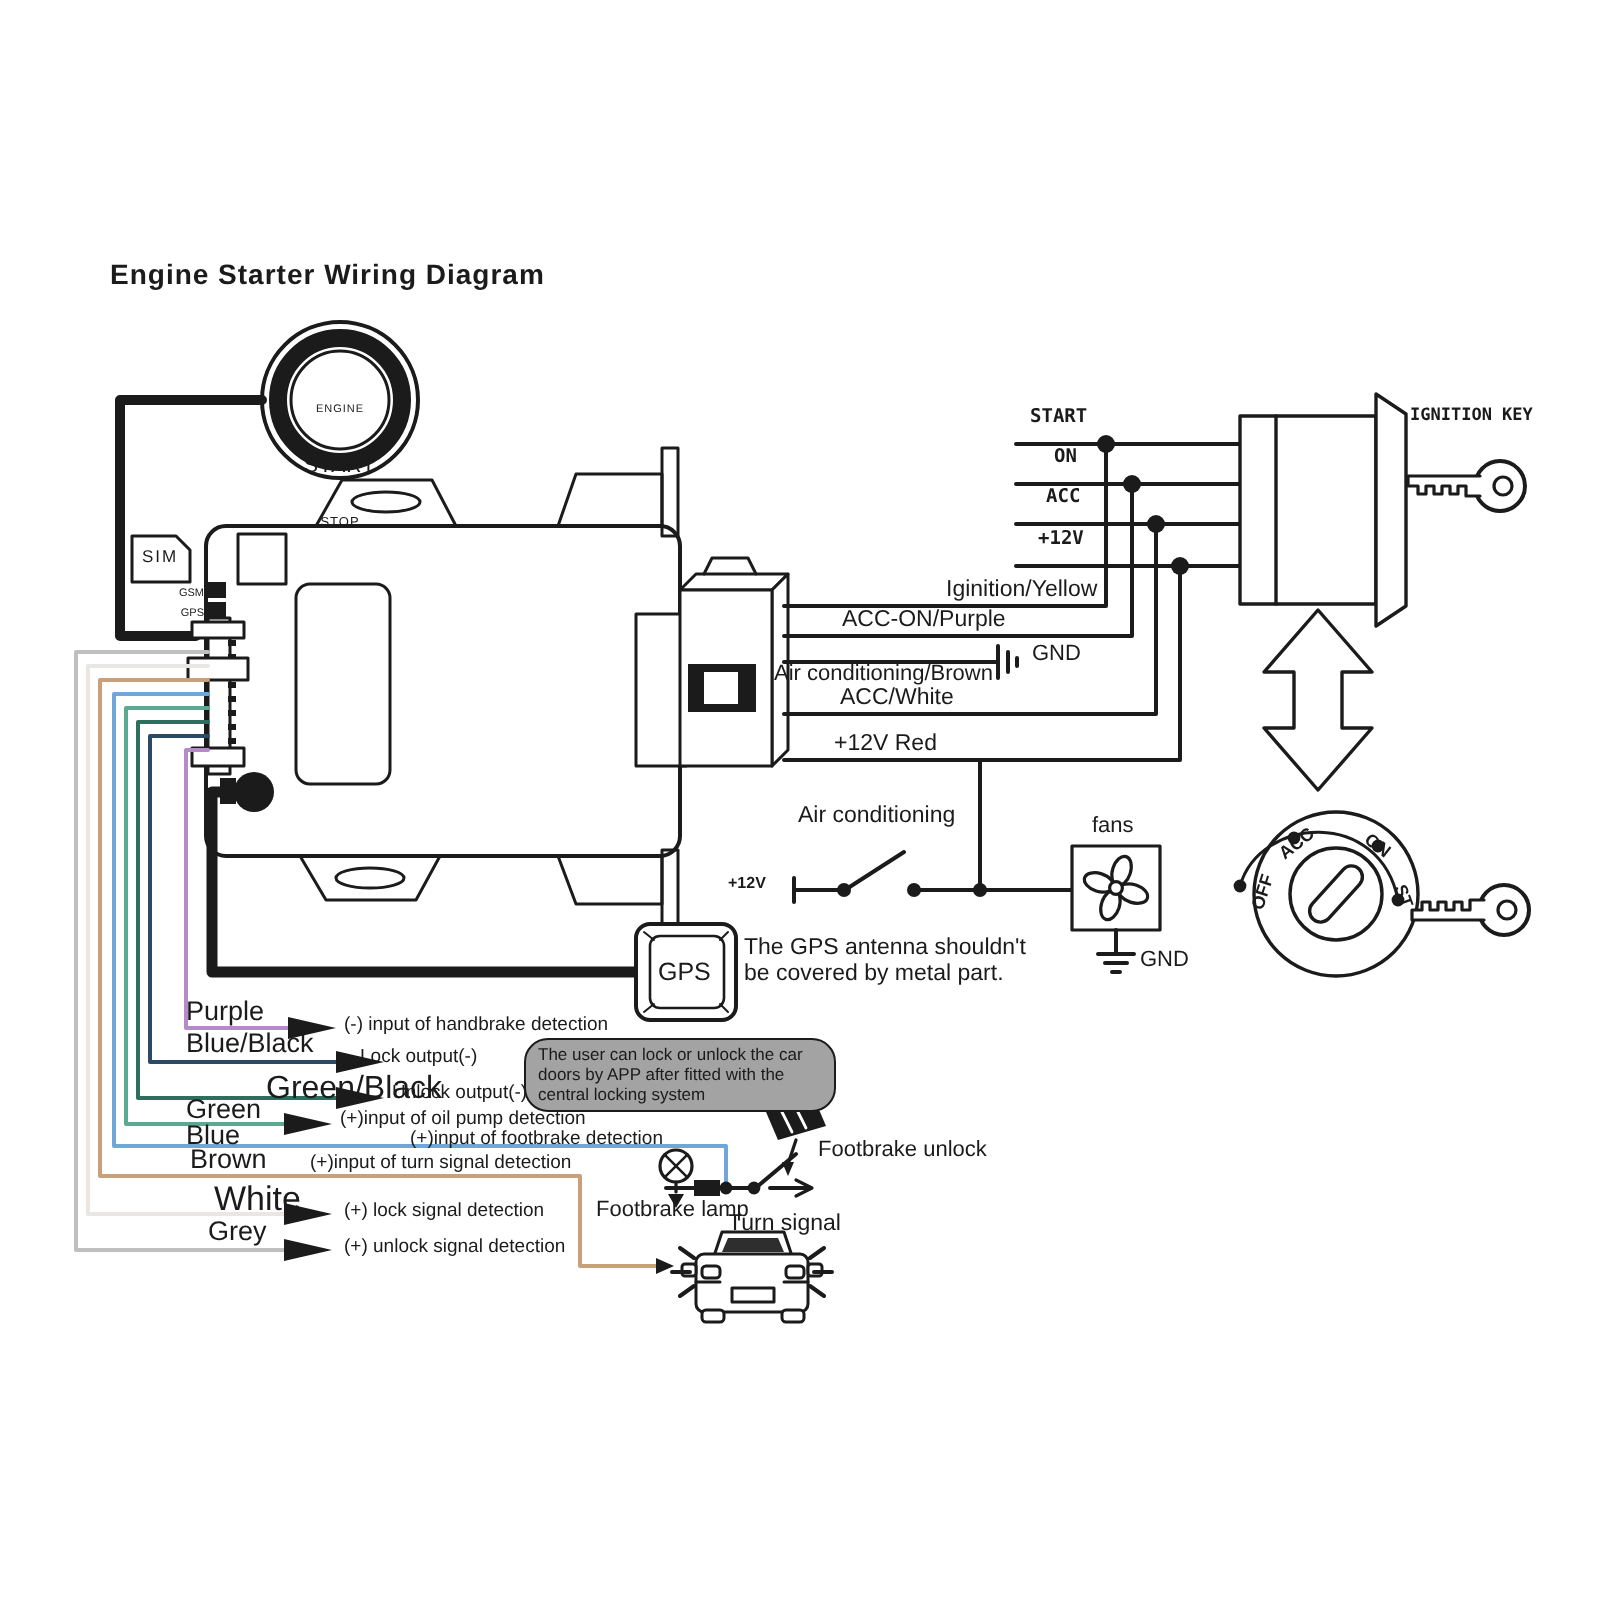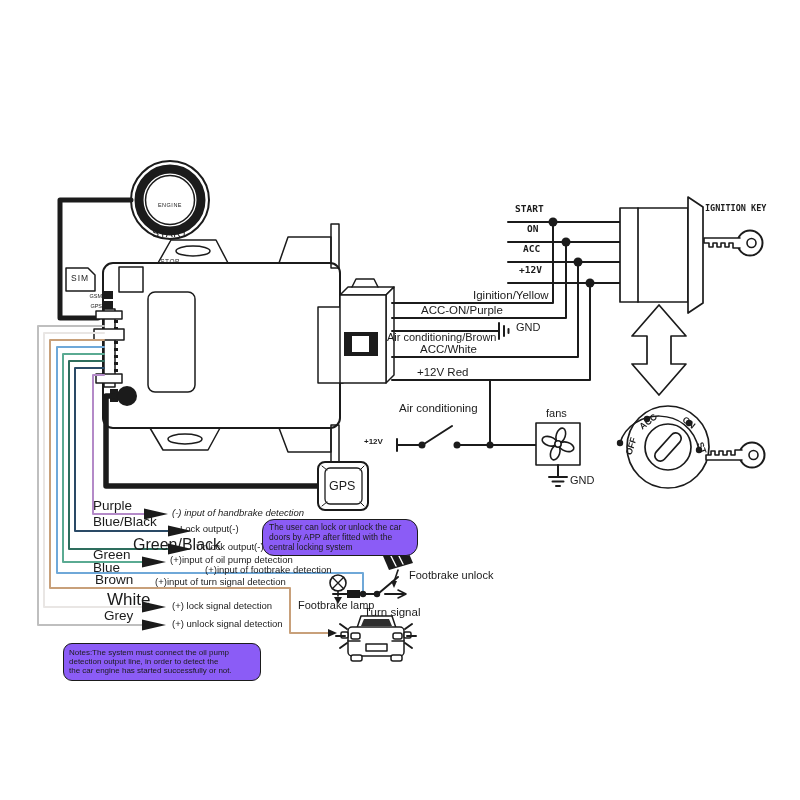--- a/index.html
+++ b/index.html
@@ -3,21 +3,21 @@
 <meta charset="utf-8">
 <style>
   html,body{margin:0;padding:0;background:#fff;}
   .canvas{position:relative;width:800px;height:800px;background:#fff;overflow:hidden;
           font-family:"Liberation Sans",sans-serif;color:#1b1b1b;}
   svg{position:absolute;left:0;top:0;}
   .t{position:absolute;white-space:pre-line;color:#1b1b1b;line-height:1.15;
      font-family:"Liberation Sans",sans-serif;}
   .b{font-weight:bold;}
   .mono{font-family:"DejaVu Sans Mono",monospace;}
-  .note{border:1.5px solid #1b1b1b;border-radius:10px;background:#8b5cf6;}
+  .note{border:1.5px solid #1b1b1b;border-radius:10px;background:#a3a3a3;}
   .ctr{text-align:center;}
 </style>
 </head>
 <body>
 
 <div class="canvas">
 
 <svg width="800" height="800" viewBox="0 0 800 800">
   <g stroke="#1b1b1b" fill="none" stroke-linecap="round" stroke-linejoin="round">
 
@@ -239,20 +239,21 @@
       <rect x="341" y="632" width="7" height="6" rx="1.5" fill="#fff"></rect>
       <rect x="404" y="632" width="7" height="6" rx="1.5" fill="#fff"></rect>
       <g stroke-width="2">
         <path d="M347,629 L340,624 M345,636 L336,636 M347,643 L340,648"></path>
         <path d="M405,629 L412,624 M407,636 L416,636 M405,643 L412,648"></path>
       </g>
     </g>
   </g>
 </svg>
 
+<div class="t b" style="left:55px;top:129px;font-size:14px;letter-spacing:0.5px;">Engine  Starter  Wiring  Diagram</div>
 
 <div class="t ctr" style="left:140px;top:184px;width:60px;">
   <div style="font-size:5.5px;letter-spacing:0.5px;">ENGINE</div>
   <div style="font-size:10.5px;letter-spacing:0.5px;">START</div>
   <div style="font-size:6.5px;letter-spacing:0.5px;">STOP</div>
 </div>
 
 <div class="t" style="left:71px;top:274px;font-size:8.5px;letter-spacing:1px;">SIM</div>
 
 <div class="t mono b" style="left:515px;top:204px;font-size:9.5px;">START</div>
@@ -267,43 +268,42 @@
 <div class="t" style="left:387px;top:331px;font-size:11px;">Air conditioning/Brown</div>
 <div class="t" style="left:420px;top:343px;font-size:11.5px;">ACC/White</div>
 <div class="t" style="left:417px;top:366px;font-size:11.5px;">+12V  Red</div>
 
 <div class="t" style="left:399px;top:402px;font-size:11.5px;">Air conditioning</div>
 <div class="t b" style="left:364px;top:437px;font-size:8px;">+12V</div>
 <div class="t" style="left:546px;top:407px;font-size:11px;">fans</div>
 <div class="t" style="left:570px;top:474px;font-size:11px;">GND</div>
 
 <div class="t" style="left:329px;top:479px;font-size:12.5px;">GPS</div>
+<div class="t" style="left:372px;top:468px;font-size:11.5px;width:170px;">The GPS antenna shouldn't
+be covered by metal part.</div>
 
 <div class="t" style="left:93px;top:498px;font-size:13.5px;">Purple</div>
 <div class="t" style="left:93px;top:514px;font-size:13.5px;">Blue/Black</div>
 <div class="t" style="left:93px;top:536px;font-size:16px;margin-left:40px;">Green/Black</div>
 <div class="t" style="left:93px;top:547px;font-size:13.5px;">Green</div>
 <div class="t" style="left:93px;top:560px;font-size:13.5px;">Blue</div>
 <div class="t" style="left:95px;top:572px;font-size:13.5px;">Brown</div>
 <div class="t" style="left:107px;top:590px;font-size:17px;">White</div>
 <div class="t" style="left:104px;top:608px;font-size:13.5px;">Grey</div>
 
-<div class="t" style="left:172px;top:508px;font-size:9.5px;font-style:italic;">(-)  input of handbrake detection</div>
+<div class="t" style="left:172px;top:508px;font-size:9.5px;">(-)  input of handbrake detection</div>
 <div class="t" style="left:180px;top:524px;font-size:9.5px;">Lock output(-)</div>
 <div class="t" style="left:196px;top:542px;font-size:9.5px;">Unlock output(-)</div>
 <div class="t" style="left:170px;top:555px;font-size:9.5px;">(+)input of oil pump detection</div>
 <div class="t" style="left:205px;top:565px;font-size:9.5px;">(+)input of footbrake detection</div>
 <div class="t" style="left:155px;top:577px;font-size:9.5px;">(+)input of turn signal detection</div>
 <div class="t" style="left:172px;top:601px;font-size:9.5px;">(+)  lock signal detection</div>
 <div class="t" style="left:172px;top:619px;font-size:9.5px;">(+)  unlock signal detection</div>
 
 <div class="t note" style="left:262px;top:519px;width:142px;font-size:8.5px;padding:3px 6px;border-radius:12px;">The user can lock or unlock the car
 doors by APP after fitted with the
 central locking system</div>
-<div class="t note" style="left:63px;top:643px;width:186px;font-size:8px;padding:4px 5px;border-radius:9px;">Notes:The  system  must  connect the oil pump
-detection output line, in order to detect the
-the car engine has started successfully or not.</div>
 
 <div class="t" style="left:409px;top:569px;font-size:11px;">Footbrake unlock</div>
 <div class="t" style="left:298px;top:599px;font-size:11px;">Footbrake lamp</div>
 <div class="t" style="left:364px;top:606px;font-size:11.5px;">Turn signal</div>
 
 </div>
 
 </body></html>

